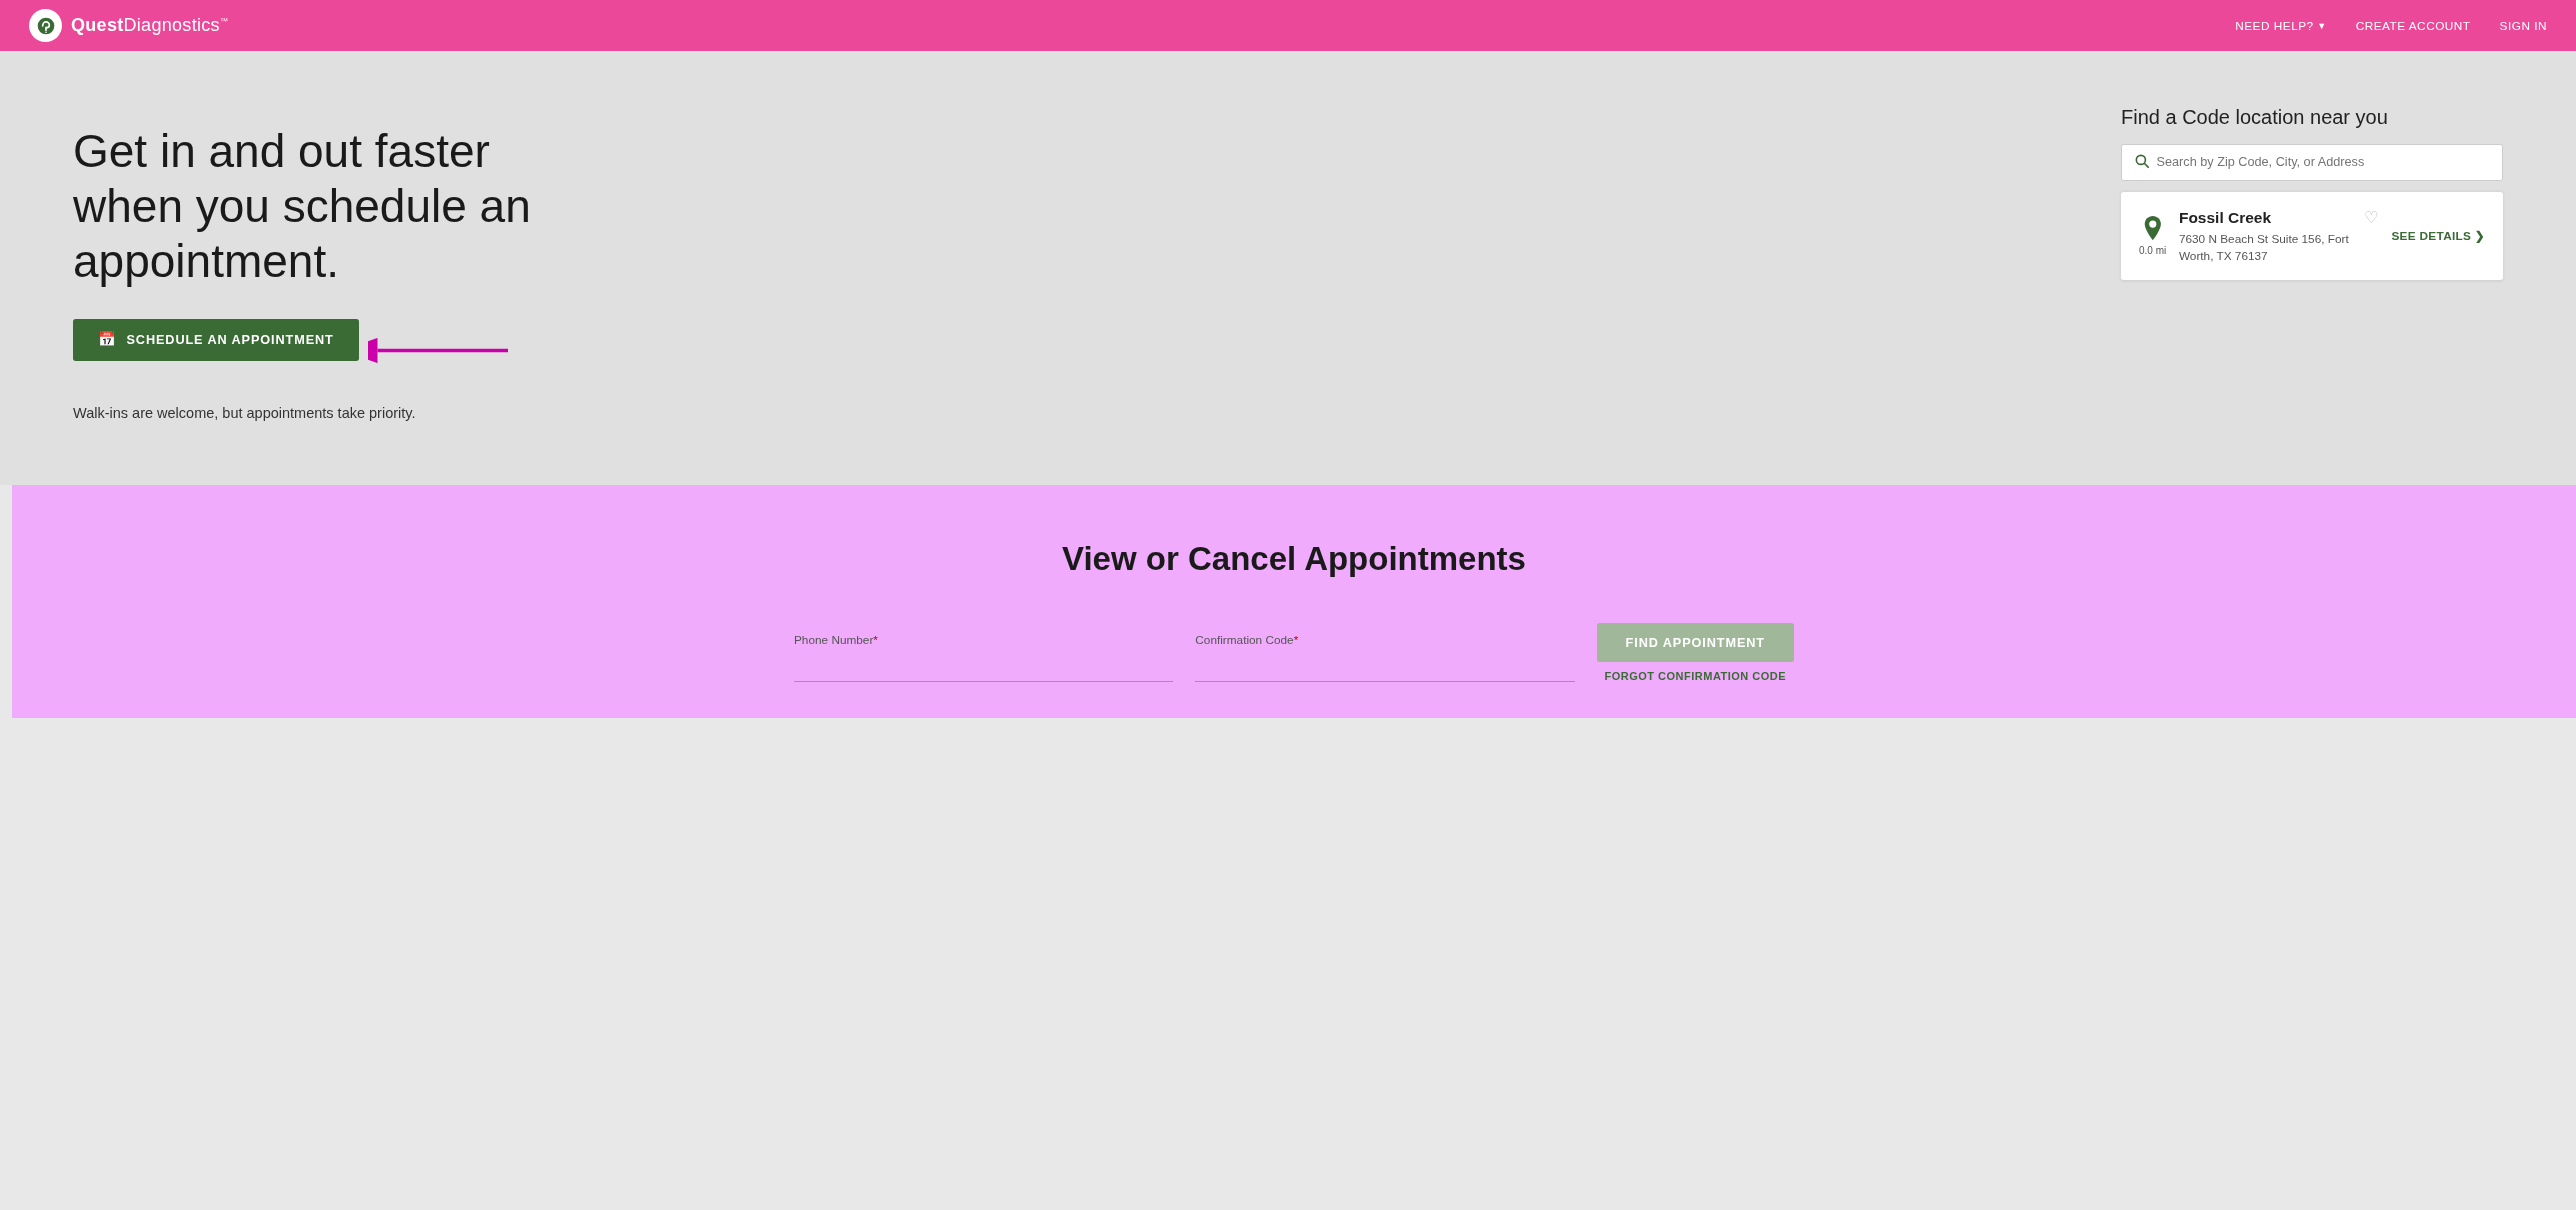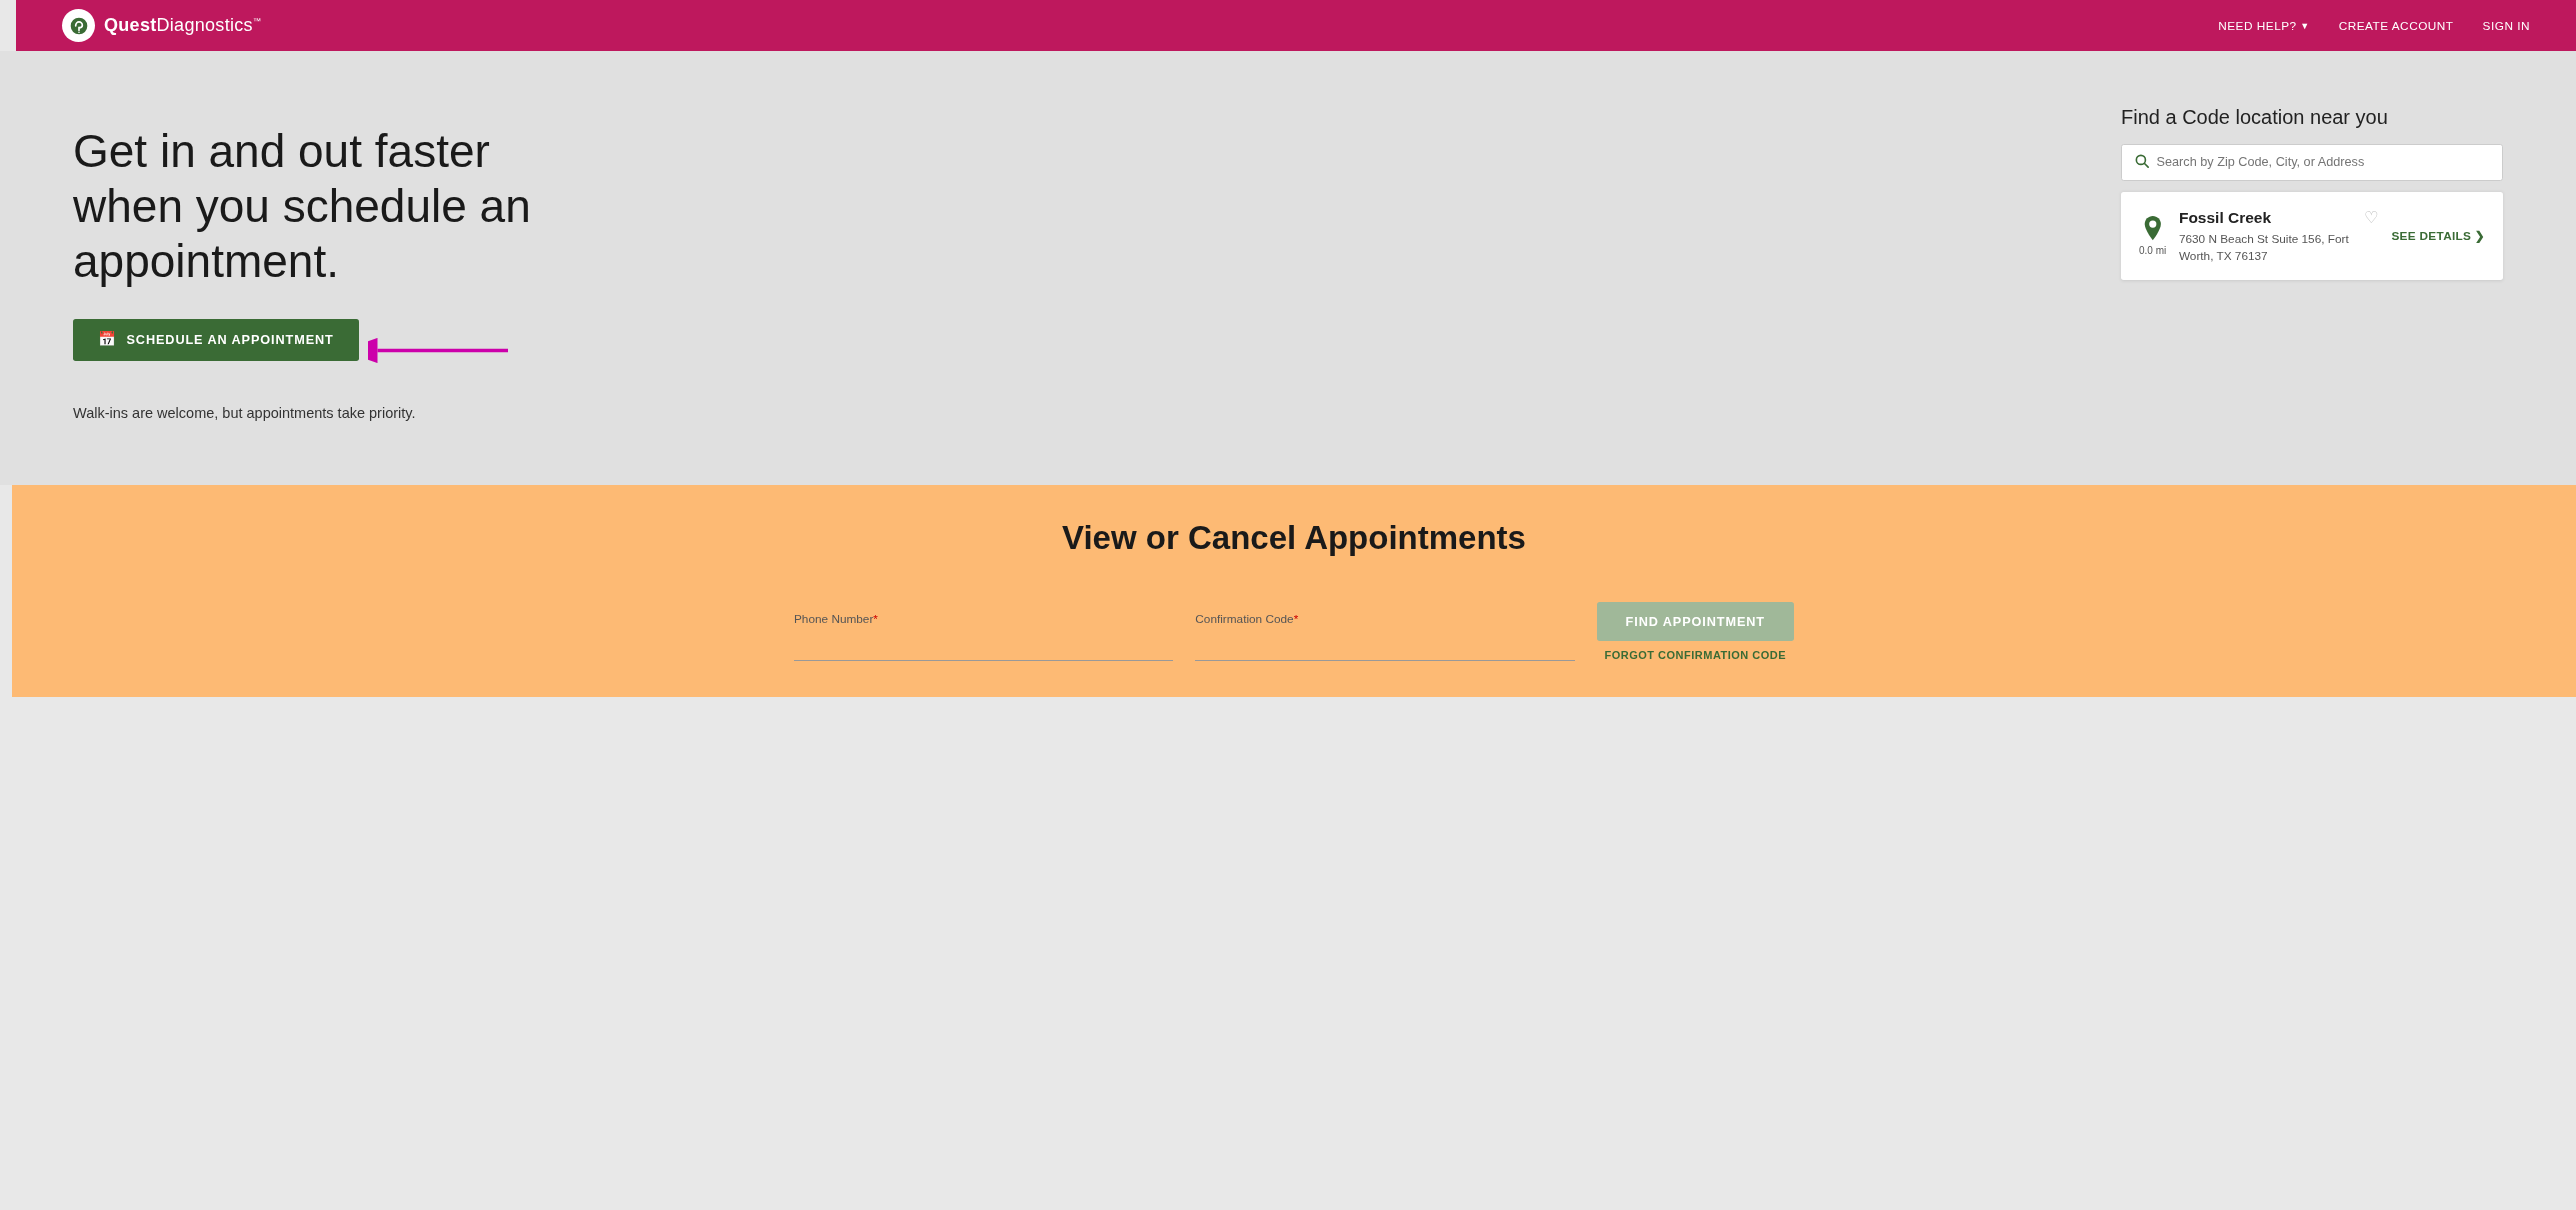--- a/index.html
+++ b/index.html
@@ -1,26 +1,25 @@
 <!DOCTYPE html>
 <html style="font-size:14.5px"><head>
   <meta charset="utf-8">
   <style>
     * { margin: 0; padding: 0; box-sizing: border-box; }
     body { font-family: Arial, Helvetica, sans-serif; background: #e8e8e8; }
 
     
     header {
-      background-color: #be185d;
+      background-color: #ec4899;
       height: 51px;
       display: flex;
       align-items: center;
       justify-content: space-between;
-      padding: 0 46px;
-      margin-left: 16px;
+      padding: 0 29px;
     }
     .header-logo {
       display: flex;
       align-items: center;
       gap: 9px;
     }
     .logo-circle {
       width: 33px;
       height: 33px;
       border-radius: 50%;
@@ -213,22 +212,22 @@
       gap: 3.6px;
       flex-shrink: 0;
       letter-spacing: 0.3px;
     }
     .see-details-link .chevron-right {
       font-size: 11.8px;
     }
 
     
     .bottom-section {
-      background: #fdba74;
-      padding: 34px 73px 36px 73px;
+      background: #f0abfc;
+      padding: 55px 73px 36px 73px;
       margin-left: 12px;
     }
     .section-title {
       text-align: center;
       font-size: 33px;
       font-weight: 700;
       color: #1a1a1a;
       margin-bottom: 45px;
     }
     .form-row {

